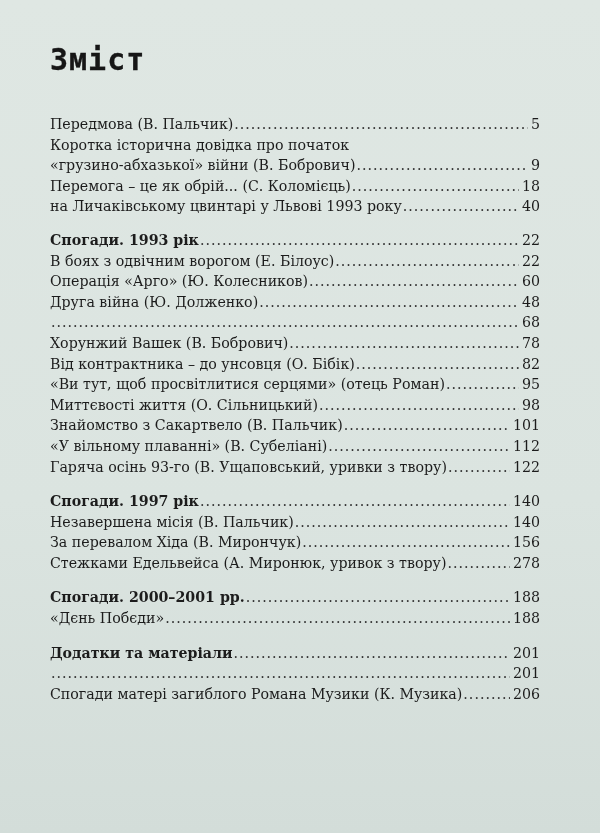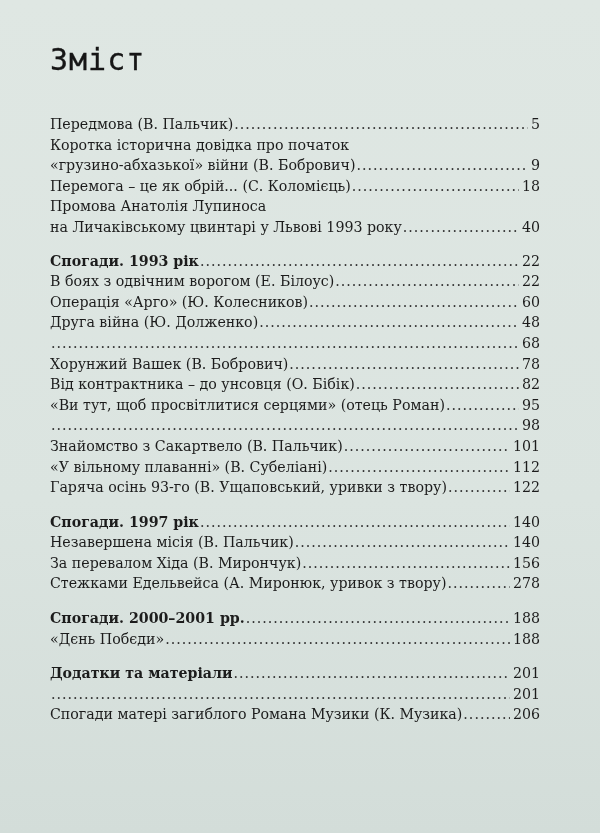--- a/index.html
+++ b/index.html
@@ -6,21 +6,21 @@
   body {
     width: 600px; height: 833px; overflow: hidden;
     background: linear-gradient(180deg, #dfe7e3 0%, #dbe4e0 60%, #d3ddd9 100%);
     position: relative;
     font-family: "DejaVu Serif", "Liberation Serif", serif;
     color: #1c1c1c;
   }
   .title {
     position: absolute; left: 50px; top: 42px;
     font-family: "DejaVu Sans Mono", "Liberation Mono", monospace;
-    font-weight: normal; font-size: 30px; letter-spacing: 1px;
+    font-weight: bold; font-size: 30px; letter-spacing: 1px;
     color: #161616;
     
     -webkit-text-stroke: 0.3px #161616;
   }
   .toc {
     position: absolute; left: 50px; top: 114px; width: 490px;
     font-size: 14.2px; line-height: 20.6px;
   }
   .entry { display: flex; align-items: flex-start; white-space: nowrap; }
   .entry .label { flex: 0 0 auto; }
@@ -57,21 +57,20 @@
     <span class="leader"></span>
     <span class="page">9</span>
   </div>
 
   <div class="entry">
     <span class="label">Перемога – це як обрій... (С. Коломієць)</span>
     <span class="leader"></span>
     <span class="page">18</span>
   </div>
 
-  <div class="line-plain">Промова Анатолія Лупиноса</div>
   <div class="entry">
     <span class="label">на Личаківському цвинтарі у Львові 1993 року</span>
     <span class="leader"></span>
     <span class="page">40</span>
   </div>
 
   <div class="gap-s"></div>
 
   <div class="entry bold">
     <span class="label">Спогади. 1993 рік</span>
@@ -106,20 +105,21 @@
       <span class="label">Від контрактника – до унсовця (О. Бібік)</span>
       <span class="leader"></span>
       <span class="page">82</span>
     </div>
   <div class="entry">
       <span class="label">«Ви тут, щоб просвітлитися серцями» (отець Роман)</span>
       <span class="leader"></span>
       <span class="page">95</span>
     </div>
   <div class="entry">
+      <span class="label">Миттєвості життя (О. Сільницький)</span>
       <span class="leader"></span>
       <span class="page">98</span>
     </div>
   <div class="entry">
       <span class="label">Знайомство з Сакартвело (В. Пальчик)</span>
       <span class="leader"></span>
       <span class="page">101</span>
     </div>
   <div class="entry">
       <span class="label">«У вільному плаванні» (В. Субеліані)</span>

